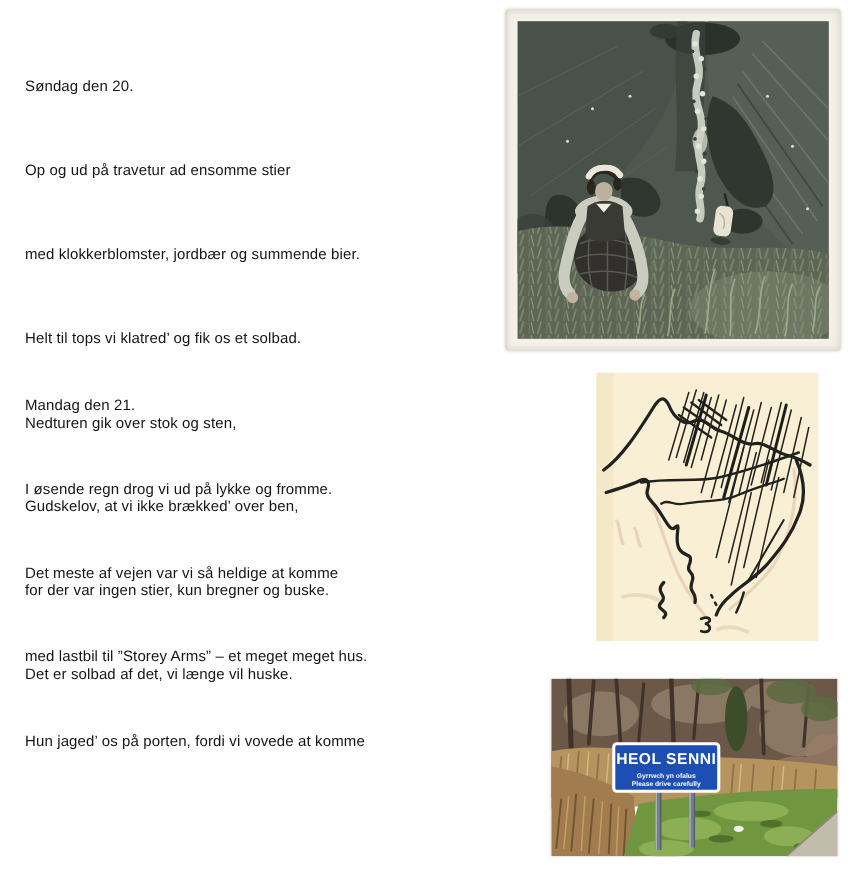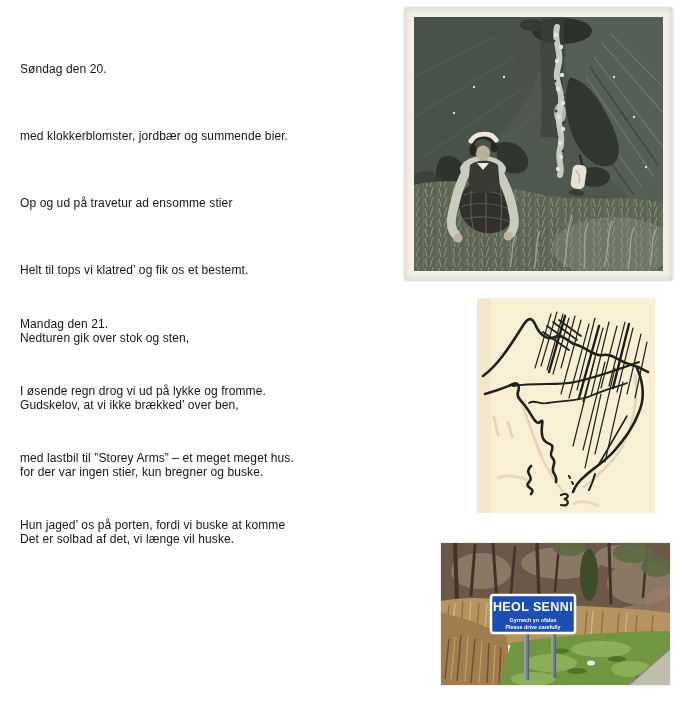--- a/index.html
+++ b/index.html
@@ -32,34 +32,35 @@
   .sign-photo svg{display:block;}
   svg text{font-family:"Liberation Sans", sans-serif;}
 </style>
 </head>
 <body>
 
 <div class="page">
 
   <div class="stanza stanza-1">
     <div>Søndag den 20.</div>
+    <div>Op og ud på travetur ad ensomme stier</div>
     <div>med klokkerblomster, jordbær og summende bier.</div>
-    <div>Op og ud på travetur ad ensomme stier</div>
-    <div>Helt til tops vi klatred’ og fik os et bestemt.</div>
+    <div>Helt til tops vi klatred’ og fik os et solbad.</div>
     <div>Nedturen gik over stok og sten,</div>
     <div>Gudskelov, at vi ikke brækked’ over ben,</div>
     <div>for der var ingen stier, kun bregner og buske.</div>
     <div>Det er solbad af det, vi længe vil huske.</div>
   </div>
 
   <div class="stanza stanza-2">
     <div>Mandag den 21.</div>
     <div>I øsende regn drog vi ud på lykke og fromme.</div>
+    <div>Det meste af vejen var vi så heldige at komme</div>
     <div>med lastbil til ”Storey Arms” – et meget meget hus.</div>
-    <div>Hun jaged’ os på porten, fordi vi buske at komme</div>
+    <div>Hun jaged’ os på porten, fordi vi vovede at komme</div>
     
     
     
     
     
     
     
     
     
     

